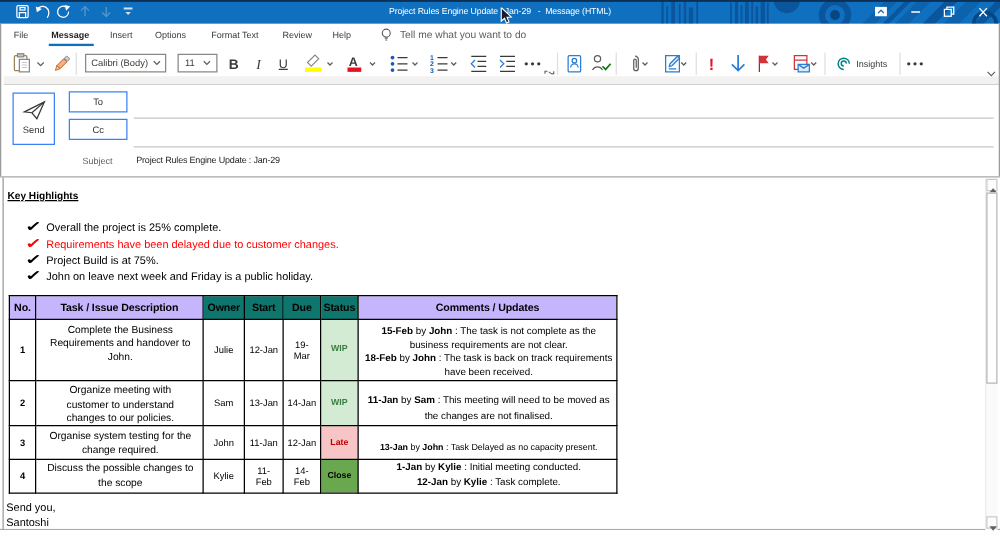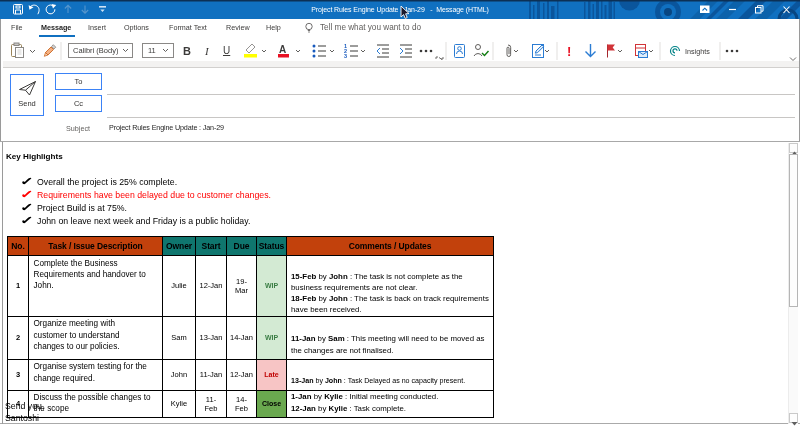--- a/index.html
+++ b/index.html
@@ -25,36 +25,36 @@
   font-size:7.5px; text-align:center; }
 .fieldline { position:absolute; height:1px; background:#c8c6c4; }
 
 #mailbody { position:absolute; left:0; top:141px; width:800px; height:282px; background:#fff;
   border-top:1px solid #a8a8a8; }
 #mailbody .leftedge { position:absolute; left:2px; top:0; width:1px; height:282px; background:#9a9a9a; }
 .winborder { position:absolute; width:1px; background:#9a9a9a; }
 #bottomline { position:absolute; left:0; top:423px; width:800px; height:1px; background:#aaaaaa; }
 
 .kh { position:absolute; left:6px; top:151.5px; font-size:8.1px; font-weight:bold;
-  color:#000; }
+  text-decoration:underline; color:#000; }
 .chk { position:absolute; font-size:8.75px; color:#000; }
 .chk .m { position:absolute; left:-17px; top:-2px; font-weight:bold; font-size:11px; transform:scaleX(1.5); transform-origin:0 50%; }
 .red { color:#ff0000; }
 
 
 #tbl { position:absolute; left:7px; top:236px; border-collapse:collapse;
   font-size:7.5px; color:#000; table-layout:fixed; }
-#tbl td { border:1px solid #000; padding:0; vertical-align:middle; overflow:hidden; }
-#tbl .hdr td { background:#c2410c; font-weight:bold; text-align:center; font-size:8.5px; letter-spacing:-0.1px; }
+#tbl td { border:1px solid #000; padding:0; vertical-align:middle; overflow:hidden;text-align:center; }
+#tbl .hdr td { background:#c4b5fd; font-weight:bold; text-align:center; font-size:8.5px; letter-spacing:-0.1px; }
 #tbl .hdr td.or { background:#0f766e; }
 #tbl td.num { text-align:center; font-weight:bold; }
 #tbl td.task { padding:1.5px 3px 0 4.5px; vertical-align:top; line-height:11.45px; font-size:8.2px; }
 #tbl td.ctr { text-align:center; font-size:7.5px; line-height:9px; }
 #tbl td.status { text-align:center; font-weight:bold; font-size:7px; }
-#tbl td.cmt { padding:16px 2px 0 4px; vertical-align:top; line-height:10.9px; font-size:7.85px; }
+#tbl td.cmt { padding:4px 2px 0 4px; vertical-align:top; line-height:10.9px; font-size:7.85px; }
 .wip { background:#d3ead3; color:#3a7d44; }
 .late { background:#f7c5c5; color:#c00000; }
 .close { background:#6aa84f; color:#000; }
 .sig { position:absolute; left:5px; font-size:8.75px; color:#000; }
 </style>
 </head>
 <body>
 <div id="root">
 
   <div id="titlebar">

